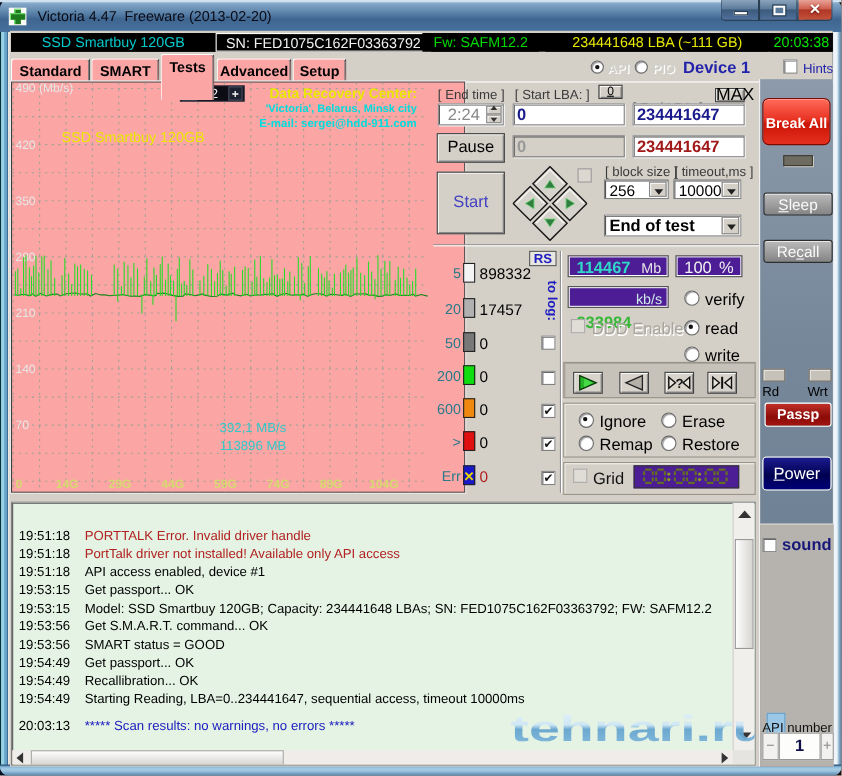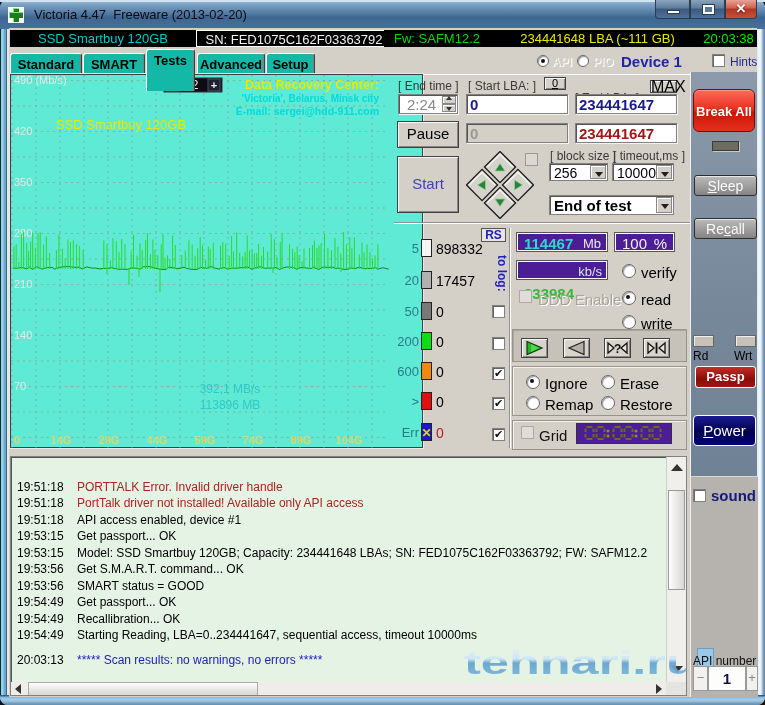--- a/index.html
+++ b/index.html
@@ -23,32 +23,32 @@
 .capbtn span{position:absolute;left:0;right:0;text-align:center;color:#fff;font-weight:bold;} #btn-cls span{top:1px;font-size:12px;}
 
 
 #client { position:absolute; left:9px; top:28px; width:748px; height:669px; background:#d4d0c8; }
 
 
 #infobar { position:absolute; left:1px; top:2px; width:747px; height:17px; background:#000; }
 .iseg { position:absolute; top:0; height:17px; font-size:13px; text-align:center; line-height:17px; white-space:nowrap; background:#000; }
 
 
-.tab { position:absolute; top:25px; height:21px; background:#14b8a6; border:1px solid #fff; border-right:1px solid #404040; border-bottom:none; border-radius:3px 3px 0 0; font-size:13px; font-weight:bold; color:#000; text-align:center; padding-top:3px; box-shadow:inset -1px 0 0 #808080;}
+.tab { position:absolute; top:25px; height:21px; background:#fca5a5; border:1px solid #fff; border-right:1px solid #404040; border-bottom:none; border-radius:3px 3px 0 0; font-size:13px; font-weight:bold; color:#000; text-align:center; padding-top:3px; box-shadow:inset -1px 0 0 #808080;}
 .tab.active { top:21px; height:42px; z-index:5; }
 #tabline { position:absolute; left:1px; top:46px; width:747px; height:1px; background:#fff; }
 
 
 .radio { position:absolute; width:12px; height:12px; border-radius:50%; background:#fff; border:1px solid #666; box-shadow:inset 1px 1px 1px #9a9a9a; }
 .radio.sel:before { content:""; position:absolute; left:3px; top:3px; width:4px; height:4px; border-radius:50%; background:#111; }
 .check { position:absolute; width:13px; height:13px; background:#fff; border:1px solid #808080; box-shadow:inset 1px 1px 0 #666; }
 .check.on:before { content:"\2714"; position:absolute; left:1px; top:-1px; font-size:11px; color:#111; }
 
 
-#graph { position:absolute; left:1px; top:46px; width:413px; height:374px; background:#5eead4; border:1px solid #404040; outline:1px solid #e8e8e8;text-decoration:underline; }
+#graph { position:absolute; left:1px; top:46px; width:413px; height:374px; background:#fca5a5; border:1px solid #404040; outline:1px solid #e8e8e8;text-decoration:underline; }
 
 
 .lbl { position:absolute; font-size:12px; color:#3a3a3a; white-space:nowrap; }
 .field { position:absolute; background:#fff; border:1px solid #808080; box-shadow:inset 1px 1px 0 #555, 1px 1px 0 #f4f4f4; font-size:15px; font-weight:bold; padding:1px 3px; }
 .btn { position:absolute; background:#d4d0c8; border:1px solid #404040; box-shadow:inset 1px 1px 0 #f8f8f8, inset -1px -1px 0 #888; font-size:13px; text-align:center; color:#000; }
 .dd { position:absolute; background:#fff; border:1px solid #808080; box-shadow:inset 1px 1px 0 #555; font-size:14px; padding:1px 4px; }
 .dd .arr { position:absolute; right:1px; top:1px; bottom:1px; width:16px; background:#d4d0c8; border:1px solid #888; box-shadow:inset 1px 1px 0 #fff; }
 .dd .arr:before { content:""; position:absolute; left:4px; top:6px; border:4px solid transparent; border-top:5px solid #202020; }
 
 

